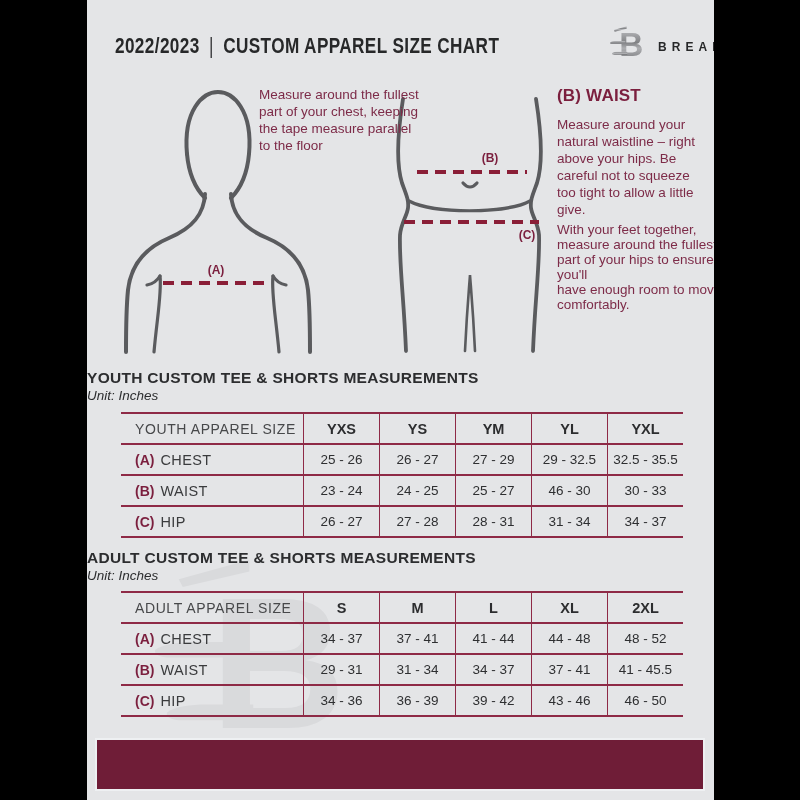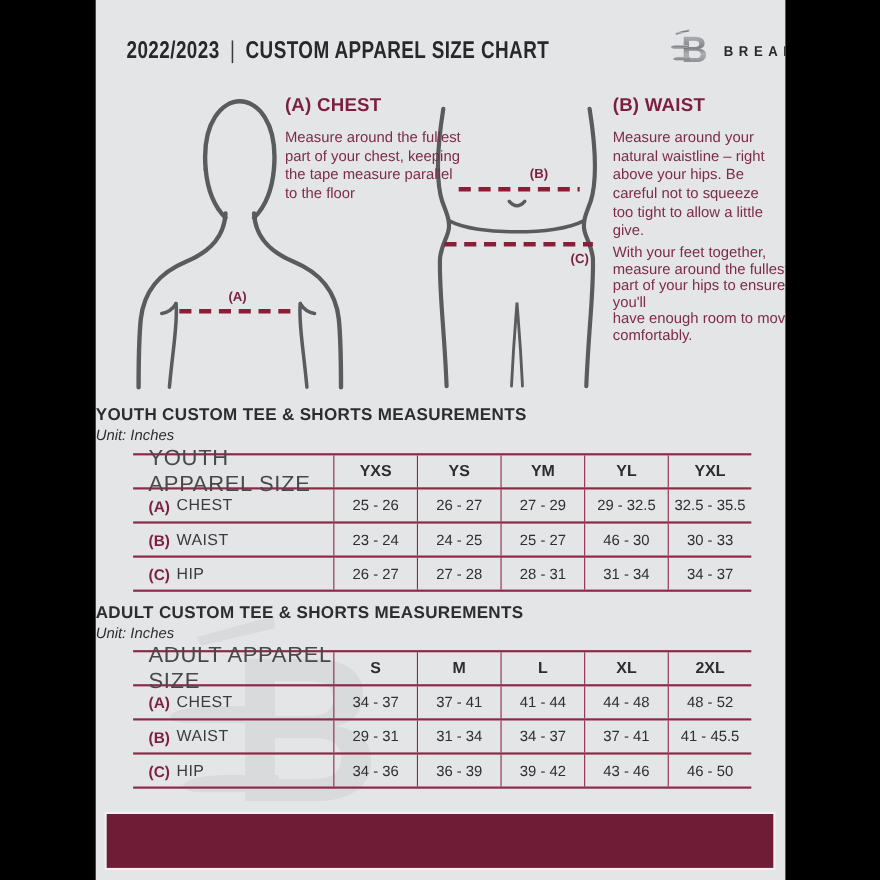--- a/index.html
+++ b/index.html
@@ -45,21 +45,21 @@
   .t2-title { top:549px; } .t2-unit { top:568px; }
   
   .sizes-table { position:absolute; left:34px; width:562px;
                  border-top:2px solid #8e2a46; }
   .yt { top:412px; } .at { top:591px; }
   .trow { display:flex; height:31px; border-bottom:2px solid #8e2a46; }
   .tcell { display:flex; align-items:center; justify-content:center;
            font-size:13.5px; color:#2e2f31; }
   .c-label { width:182px; justify-content:flex-start; padding-left:14px; }
   .c-data  { width:76px;  border-left:1.5px solid #8e2a46; }
-  .hdr-row .c-label { font-size:20px; color:#47484a; letter-spacing:.6px; }
+  .hdr-row .c-label { font-size:14px; color:#47484a; letter-spacing:.6px; }
   .hdr-row .c-data  { font-weight:700; font-size:14.5px; color:#2c2d2f; }
   .row-key   { color:#7b1f3e; font-weight:700; font-size:14px; margin-right:6px; }
   .row-label { font-size:14.5px; color:#3a3b3d; letter-spacing:.4px; }
   
   .footer-bar { position:absolute; left:10px; top:740px; width:606px; height:49px;
                 background:#6f1d37; box-shadow:0 0 0 2px #eef0f2; }
   .watermark { position:absolute; left:58px; top:544px; width:240px; height:235px; z-index:0; }
   .content-layer { position:relative; z-index:1; }
   svg text { font-family:"Liberation Sans", sans-serif; }
 </style>
@@ -137,21 +137,20 @@
           <path d="M78,256 C80,214 82,194 83,180 C84,194 86,214 88,256" stroke-width="2.6"></path>
         </g>
         <path d="M30,77 L140,77" stroke="#8a1e37" stroke-width="4" stroke-dasharray="11 7" stroke-linecap="butt"></path>
         <path d="M17,127 L152,127" stroke="#8a1e37" stroke-width="4" stroke-dasharray="11 7" stroke-linecap="butt"></path>
         <text x="103" y="67" text-anchor="middle" font-size="12" font-weight="bold" fill="#7b1f3e" stroke="none">(B)</text>
         <text x="140" y="144" text-anchor="middle" font-size="12" font-weight="bold" fill="#7b1f3e" stroke="none">(C)</text>
       </svg>
     </div>
 
     <div class="instr instr-a">
-      <h3>(A) CHEST</h3>
       <p>Measure around the fullest part of your chest, keeping the tape measure parallel to the floor</p>
     </div>
     <div class="instr instr-b">
       <h3>(B) WAIST</h3>
       <p>Measure around your natural waistline – right above your hips. Be careful not to squeeze too tight to allow a little give.</p>
     </div>
     <div class="instr instr-c">
       <p>With your feet together, measure around the fullest part of your hips to ensure you'll
 have enough room to move comfortably.</p>
     </div>

